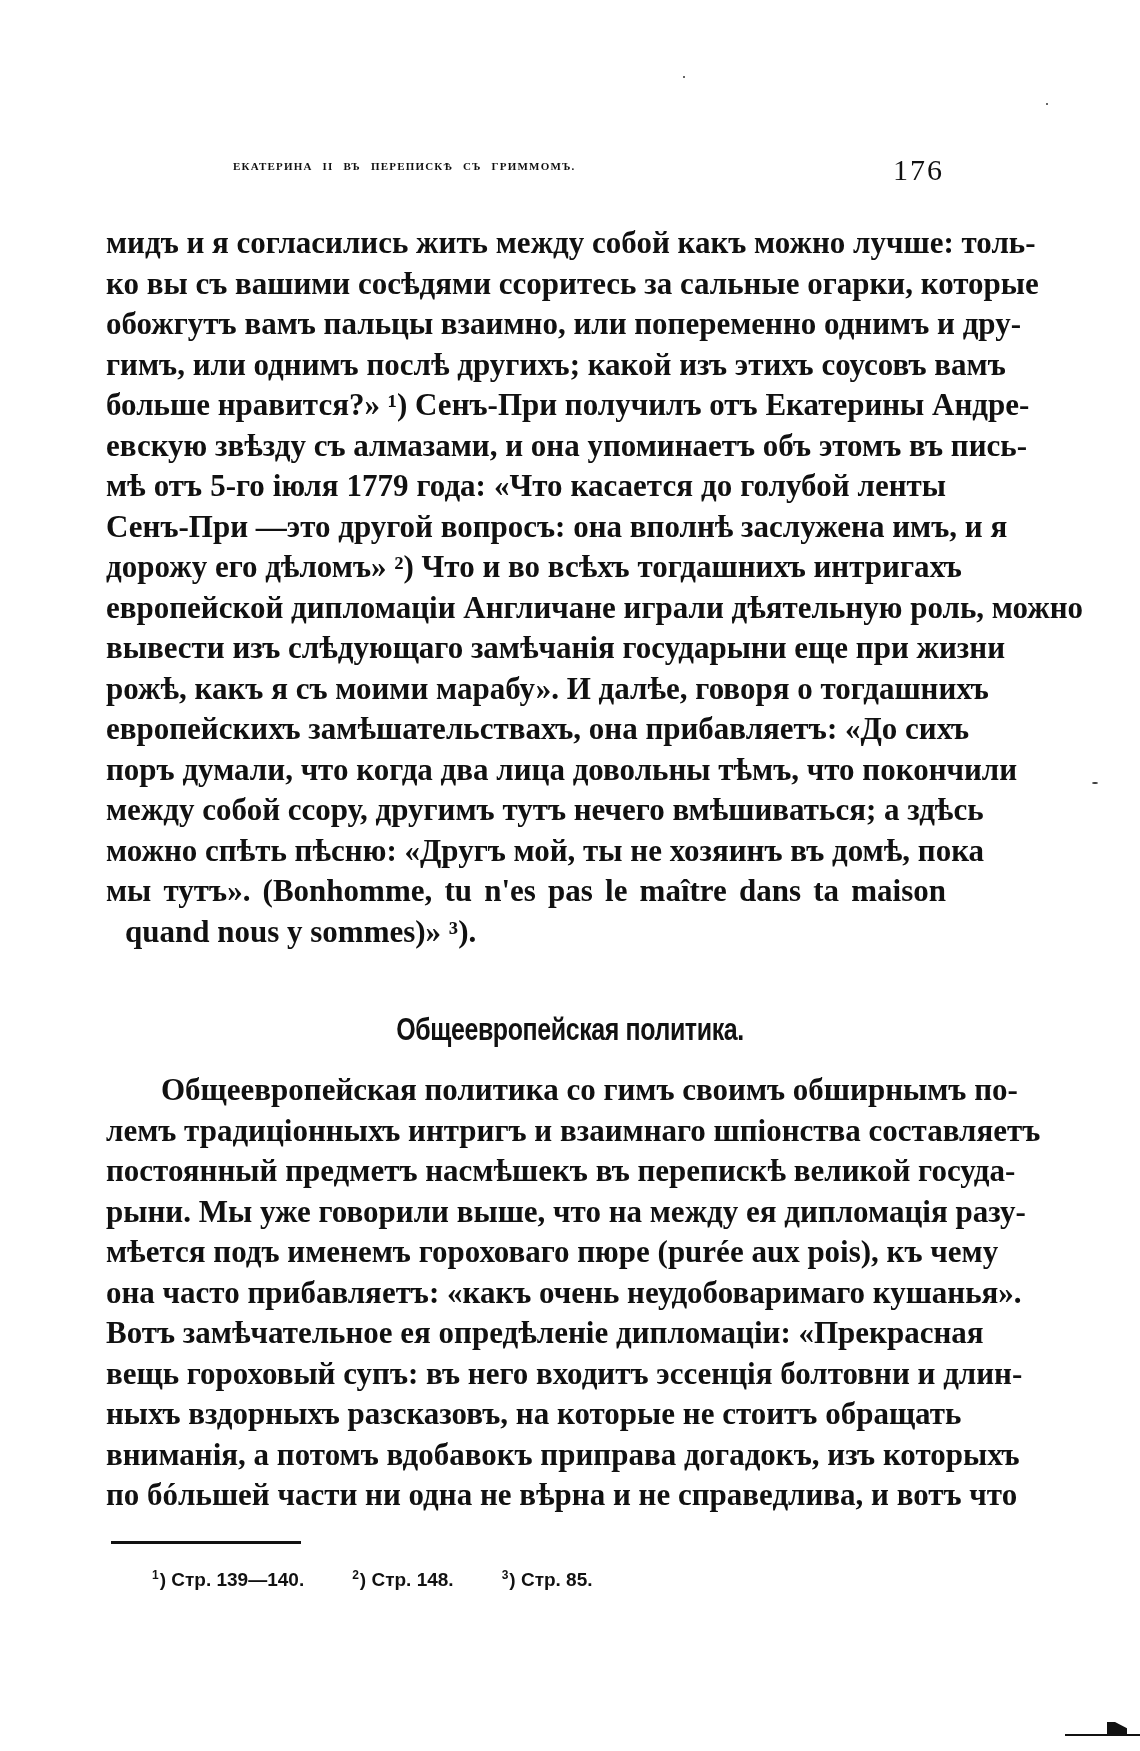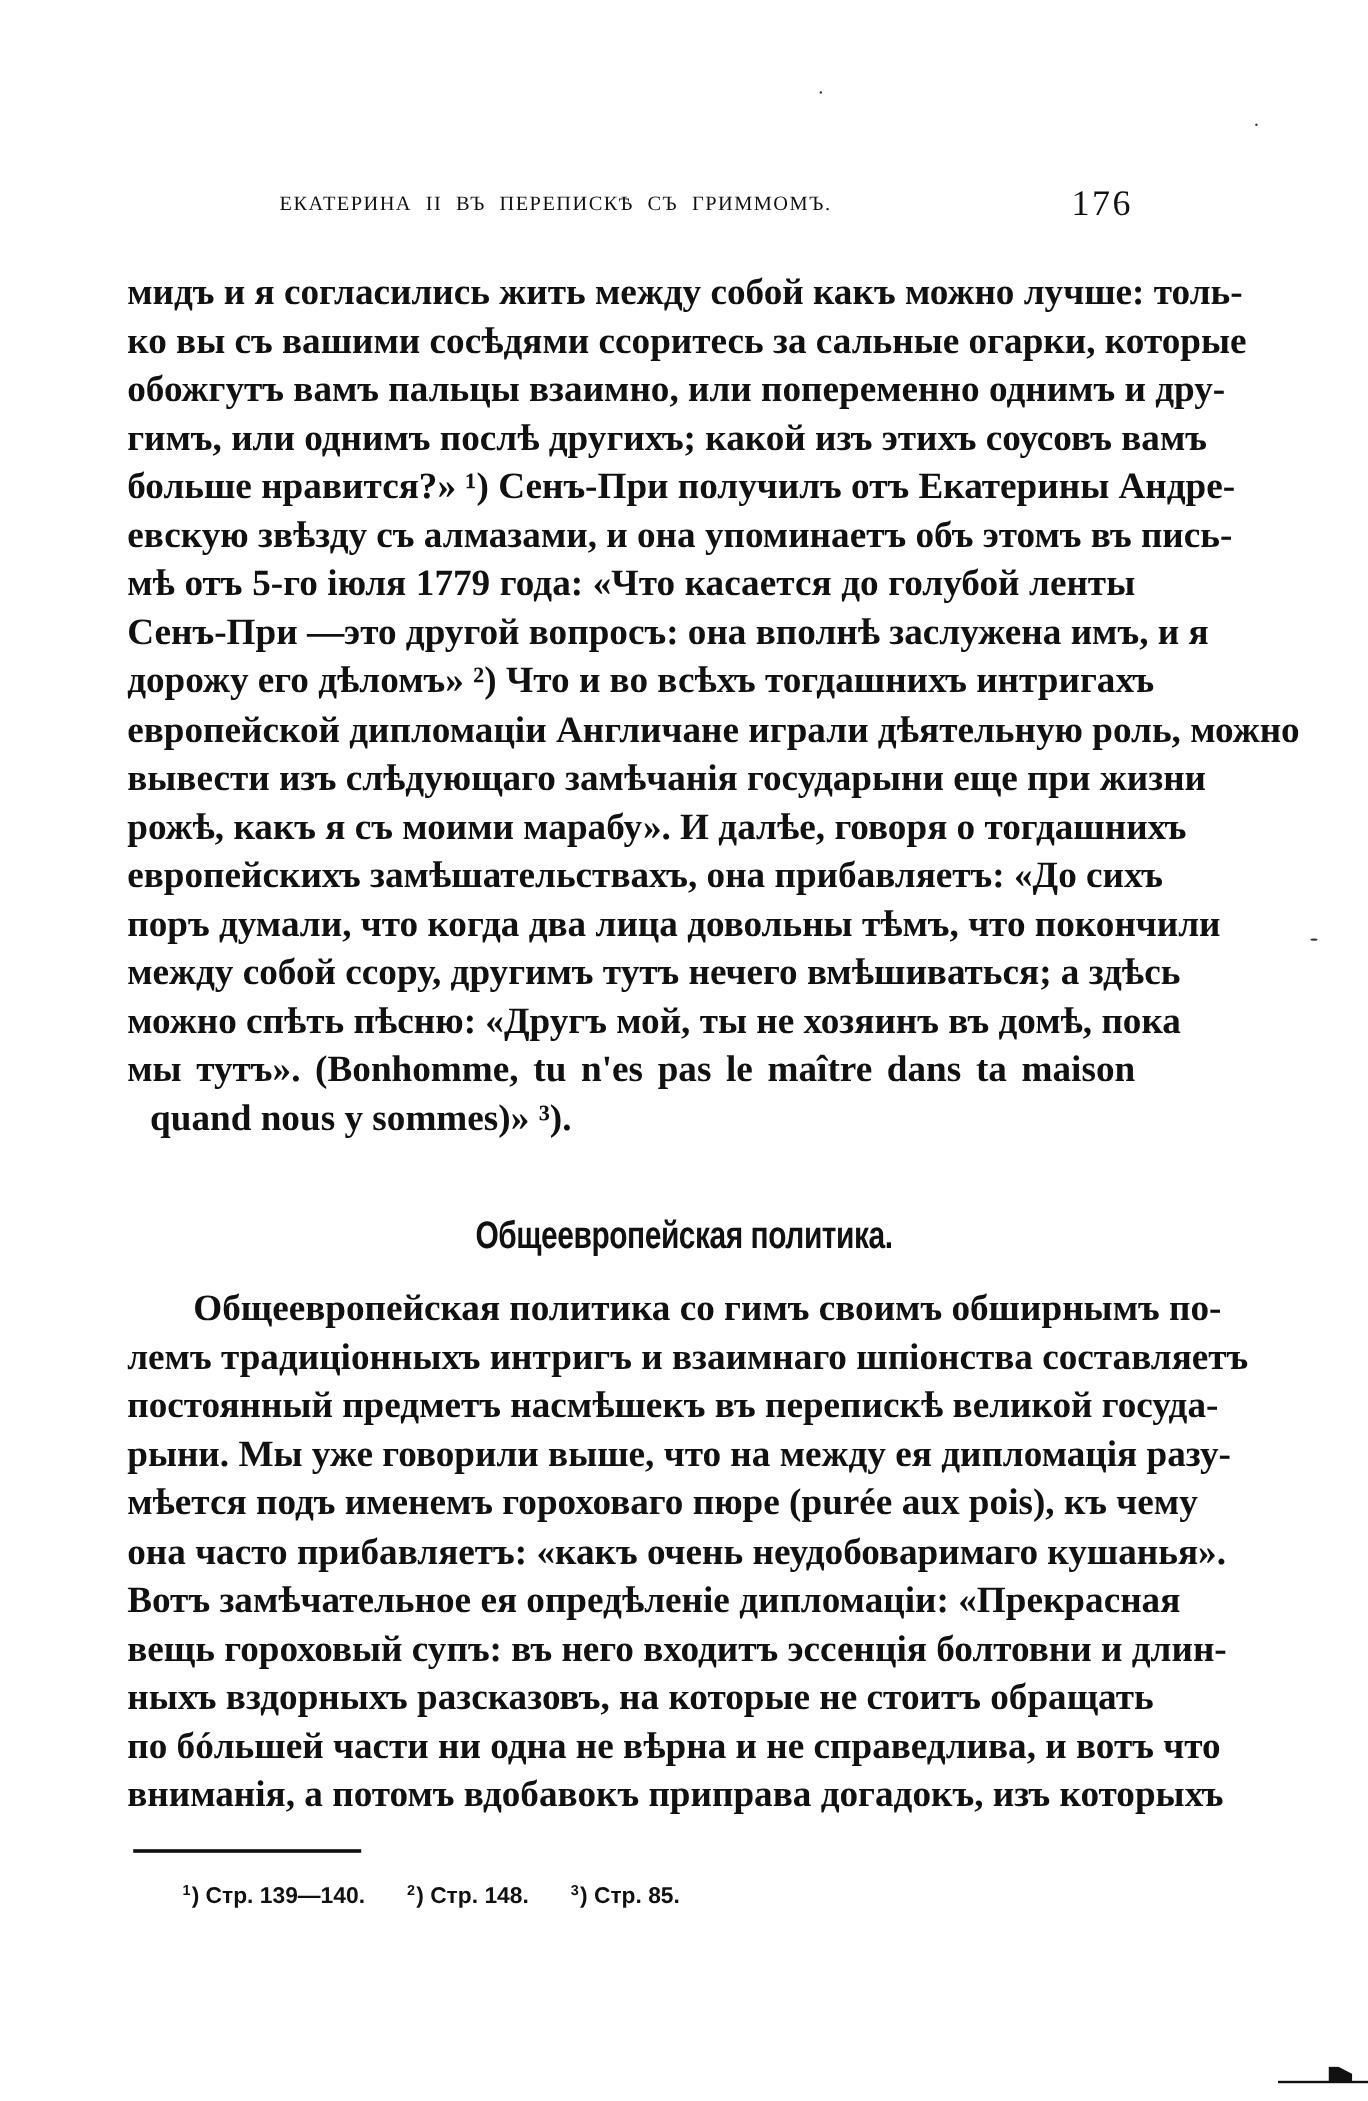--- a/index.html
+++ b/index.html
@@ -10,22 +10,22 @@
       overflow: hidden;
       color: #111111;
       font-family: "DejaVu Serif", "Liberation Serif", serif;
     }
     .page { position: absolute; left: 0; top: 0; width: 1140px; height: 1751px; }
     .running-head {
       position: absolute;
       left: 233px;
       top: 160px;
       font-family: "Liberation Serif", serif;
-      font-weight: normal;
-      font-size: 17px;
+      font-weight: bold;
+      font-size: 11px;
       letter-spacing: 1.2px;
       word-spacing: 6px;
     }
     .page-number {
       position: absolute;
       left: 893px;
       top: 153px;
       font-family: "Liberation Serif", serif;
       font-size: 30px;
       letter-spacing: 2px;
@@ -72,21 +72,21 @@
       background: #111111;
     }
     .footnotes {
       position: absolute;
       left: 152px;
       top: 1568px;
       font-family: "Liberation Sans", sans-serif;
       font-weight: bold;
       font-size: 19px;
       display: flex;
-      gap: 35px;
+      gap: 48px;
     }
     .footnote { white-space: nowrap; }
     .footnote sup { font-size: 12px; vertical-align: 7px; margin-right: 1px; }
     .corner-mark {
       position: absolute;
       left: 1065px;
       top: 1722px;
       width: 82px;
       height: 14px;
     }
@@ -128,22 +128,22 @@
   <div class="body-text para2">
     <span class="line indent">Общеевропейская политика со гимъ своимъ обширнымъ по-</span>
     <span class="line">лемъ традиціонныхъ интригъ и взаимнаго шпіонства составляетъ</span>
     <span class="line">постоянный предметъ насмѣшекъ въ перепискѣ великой госуда-</span>
     <span class="line">рыни. Мы уже говорили выше, что на между ея дипломація разу-</span>
     <span class="line">мѣется подъ именемъ гороховаго пюре (purée aux pois), къ чему</span>
     <span class="line">она часто прибавляетъ: «какъ очень неудобоваримаго кушанья».</span>
     <span class="line">Вотъ замѣчательное ея опредѣленіе дипломаціи: «Прекрасная</span>
     <span class="line">вещь гороховый супъ: въ него входитъ эссенція болтовни и длин-</span>
     <span class="line">ныхъ вздорныхъ разсказовъ, на которые не стоитъ обращать</span>
+    <span class="line">вниманія, а потомъ вдобавокъ приправа догадокъ, изъ которыхъ</span>
     <span class="line">по бóльшей части ни одна не вѣрна и не справедлива, и вотъ что</span>
-    <span class="line">вниманія, а потомъ вдобавокъ приправа догадокъ, изъ которыхъ</span>
   </div>
 
   <div class="footnote-rule"></div>
 
   <div class="footnotes">
     <span class="footnote"><sup>1</sup><span>) Стр. 139—140.</span></span>
     <span class="footnote"><sup>2</sup><span>) Стр. 148.</span></span>
     <span class="footnote"><sup>3</sup><span>) Стр. 85.</span></span>
   </div>
 

